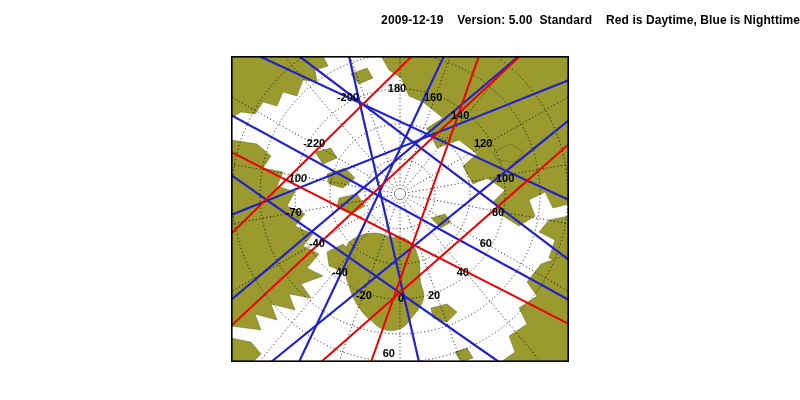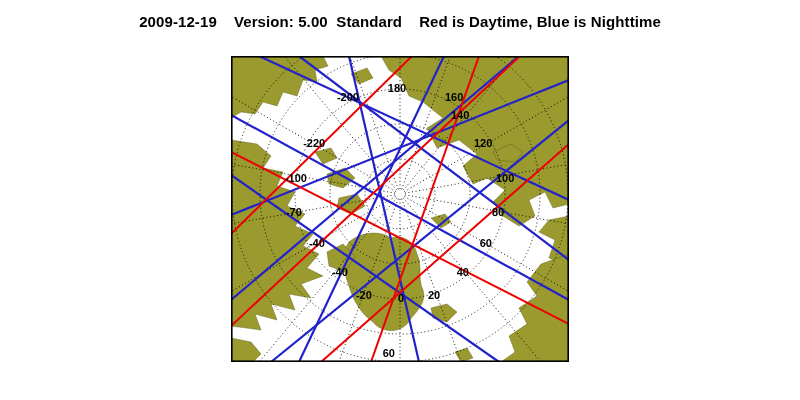--- a/index.html
+++ b/index.html
@@ -1,20 +1,20 @@
 <!DOCTYPE html>
 <html><head>
 <meta charset="utf-8">
 <style>
   html,body{margin:0;padding:0;background:#ffffff;}
   body{width:800px;height:400px;overflow:hidden;font-family:"Liberation Sans",sans-serif;}
   .page{position:relative;width:800px;height:400px;background:#ffffff;}
   .plot-title{
     position:absolute;top:13px;left:0;width:100%;
-    text-align:center;font-weight:bold;font-size:15px;color:#000;
+    text-align:right;font-weight:bold;font-size:12px;color:#000;
     white-space:pre;letter-spacing:0.1px;
   }
   .map-frame{position:absolute;left:231px;top:56px;width:338px;height:306px;}
   .map-frame svg{display:block;width:100%;height:100%;background:#ffffff;}
   #label-layer{position:absolute;left:0;top:0;width:100%;height:100%;pointer-events:none;}
   .lon-label{
     position:absolute;transform:translate(-50%,-50%);
     font-weight:bold;font-size:11px;color:#000;line-height:1;
   }
 </style>
@@ -95,33 +95,33 @@
           <line x1="338" y1="88" x2="90" y2="306" stroke="#ee0000" stroke-width="2"></line>
           <line x1="0" y1="96" x2="338" y2="268" stroke="#ee0000" stroke-width="2"></line>
           <line x1="289" y1="0" x2="0" y2="270" stroke="#ee0000" stroke-width="2"></line>
         </g>
 
       <rect x="0.8" y="0.8" width="336.4" height="304.4" fill="none" stroke="#000000" stroke-width="1.6"></rect>
     </svg>
 
     <div id="label-layer">
         <div class="lon-label" style="left: 49.1%; top: 10.5%; color: rgb(0, 0, 0);">180</div>
-        <div class="lon-label" style="left: 59.8%; top: 13.4%; color: rgb(0, 0, 0); margin-left: 21px;">160</div>
+        <div class="lon-label" style="left: 59.8%; top: 13.4%; color: rgb(0, 0, 0);">160</div>
         <div class="lon-label" style="left: 67.8%; top: 19.3%; color: rgb(0, 0, 0);">140</div>
         <div class="lon-label" style="left: 74.6%; top: 28.4%; color: rgb(0, 0, 0);">120</div>
         <div class="lon-label" style="left: 81.1%; top: 39.9%; color: rgb(0, 0, 0);">100</div>
         <div class="lon-label" style="left: 79%; top: 51%; color: rgb(0, 0, 0);">80</div>
         <div class="lon-label" style="left: 75.4%; top: 61.1%; color: rgb(0, 0, 0);">60</div>
         <div class="lon-label" style="left: 68.6%; top: 70.6%; color: rgb(0, 0, 0);">40</div>
         <div class="lon-label" style="left: 60.1%; top: 78.1%; color: rgb(0, 0, 0);">20</div>
         <div class="lon-label" style="left: 50.3%; top: 79.1%; color: rgb(0, 0, 0);">0</div>
         <div class="lon-label" style="left: 39.3%; top: 78.1%; color: rgb(0, 0, 0);">-20</div>
         <div class="lon-label" style="left: 32.2%; top: 70.6%; color: rgb(0, 0, 0); text-align: center;">-40</div>
         <div class="lon-label" style="left: 25.4%; top: 61.1%; color: rgb(0, 0, 0);">-40</div>
         <div class="lon-label" style="left: 18.6%; top: 51%; color: rgb(0, 0, 0);">-70</div>
-        <div class="lon-label" style="left: 19.2%; top: 39.9%; color: rgb(0, 0, 0);">-100</div>
+        <div class="lon-label" style="left: 19.2%; top: 39.9%; color: rgb(0, 0, 0); font-style: italic;">-100</div>
         <div class="lon-label" style="left: 24.6%; top: 28.4%; color: rgb(0, 0, 0);">-220</div>
         <div class="lon-label" style="left: 34.6%; top: 13.4%; color: rgb(0, 0, 0);">-200</div>
         <div class="lon-label" style="left: 46.7%; top: 97.1%; color: rgb(0, 0, 0);">60</div>
       </div>
   </div>
 
 </div>
 
 </body></html>

